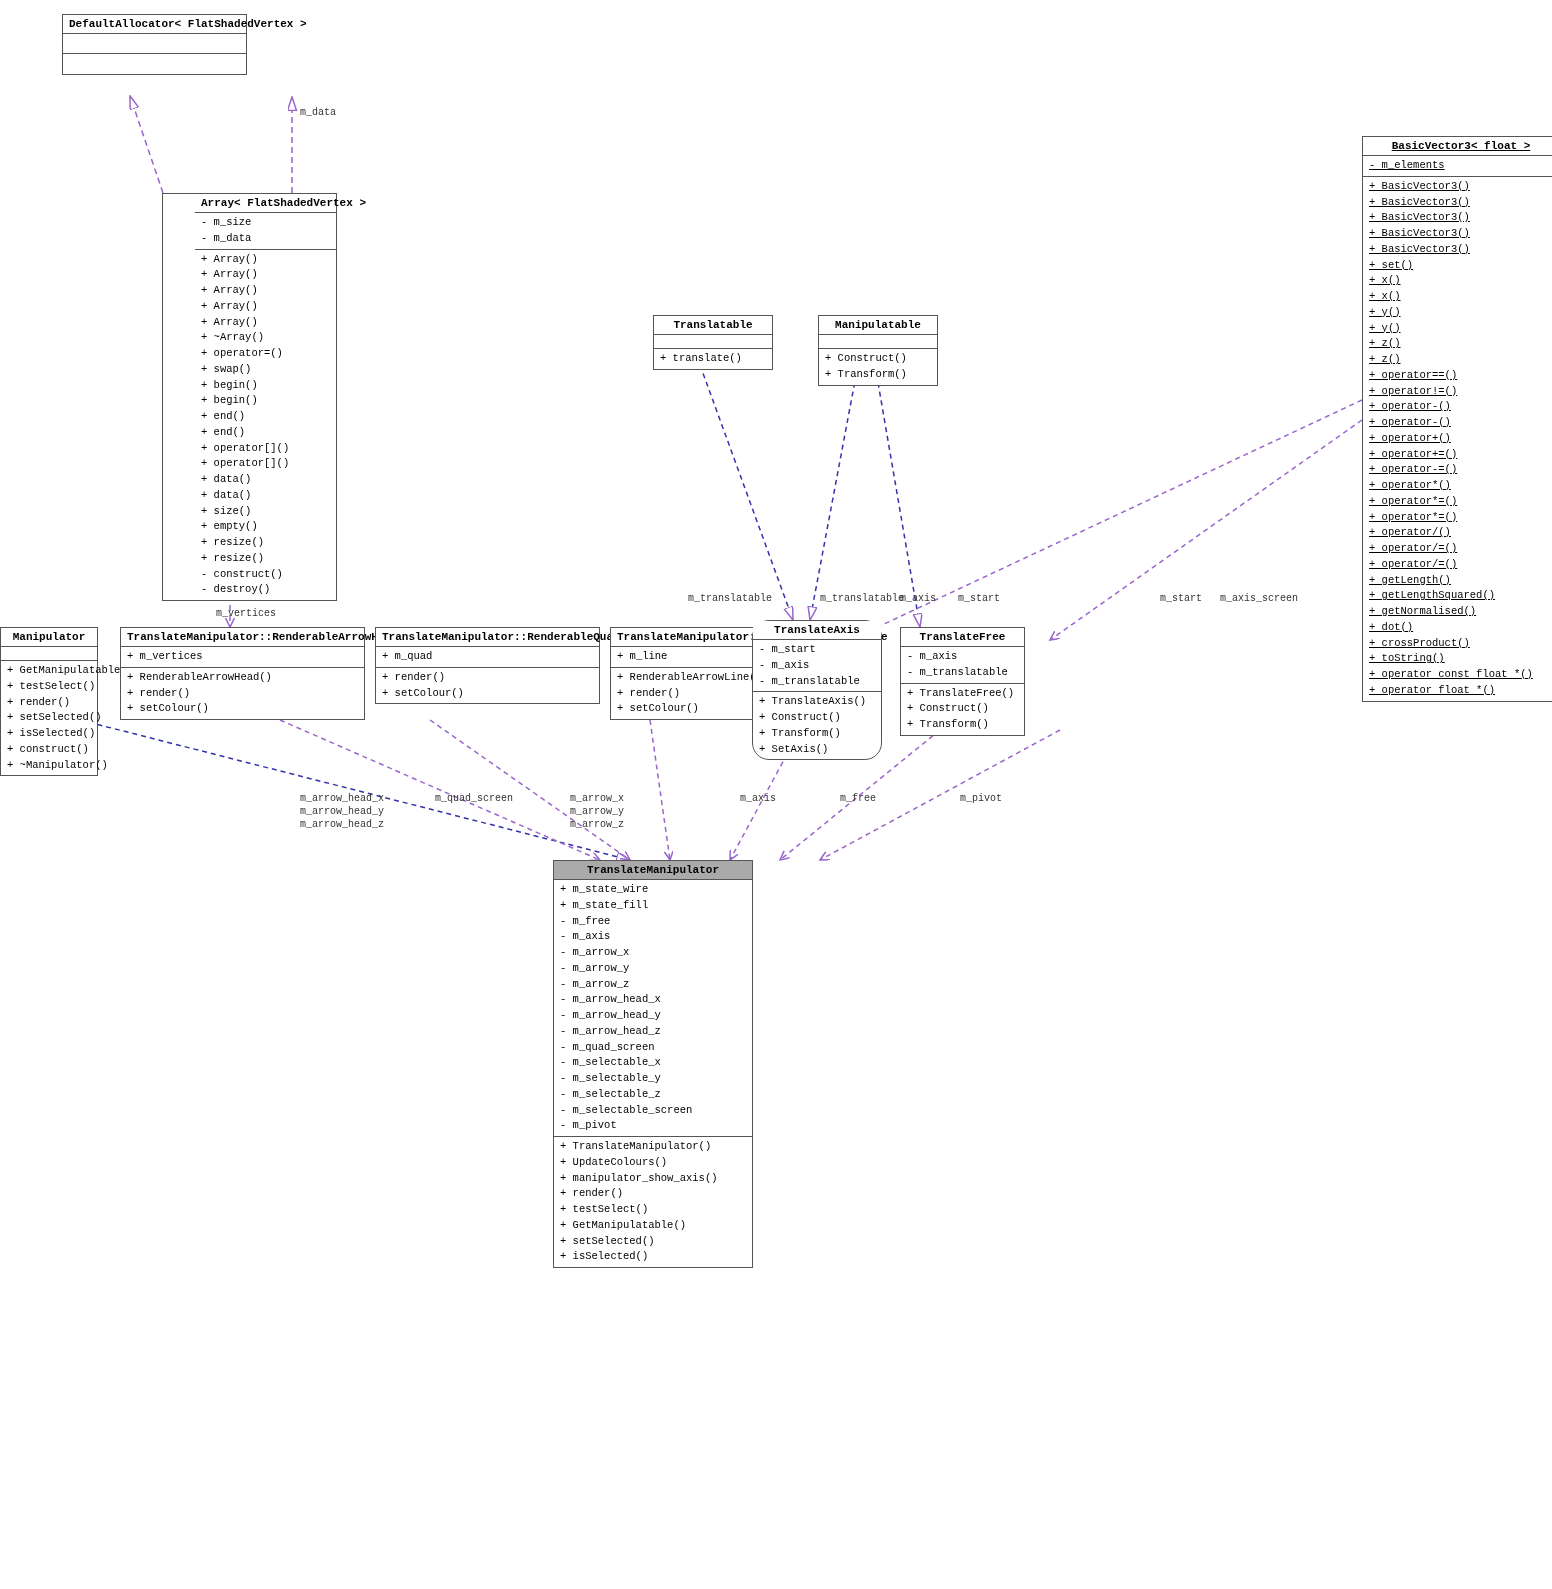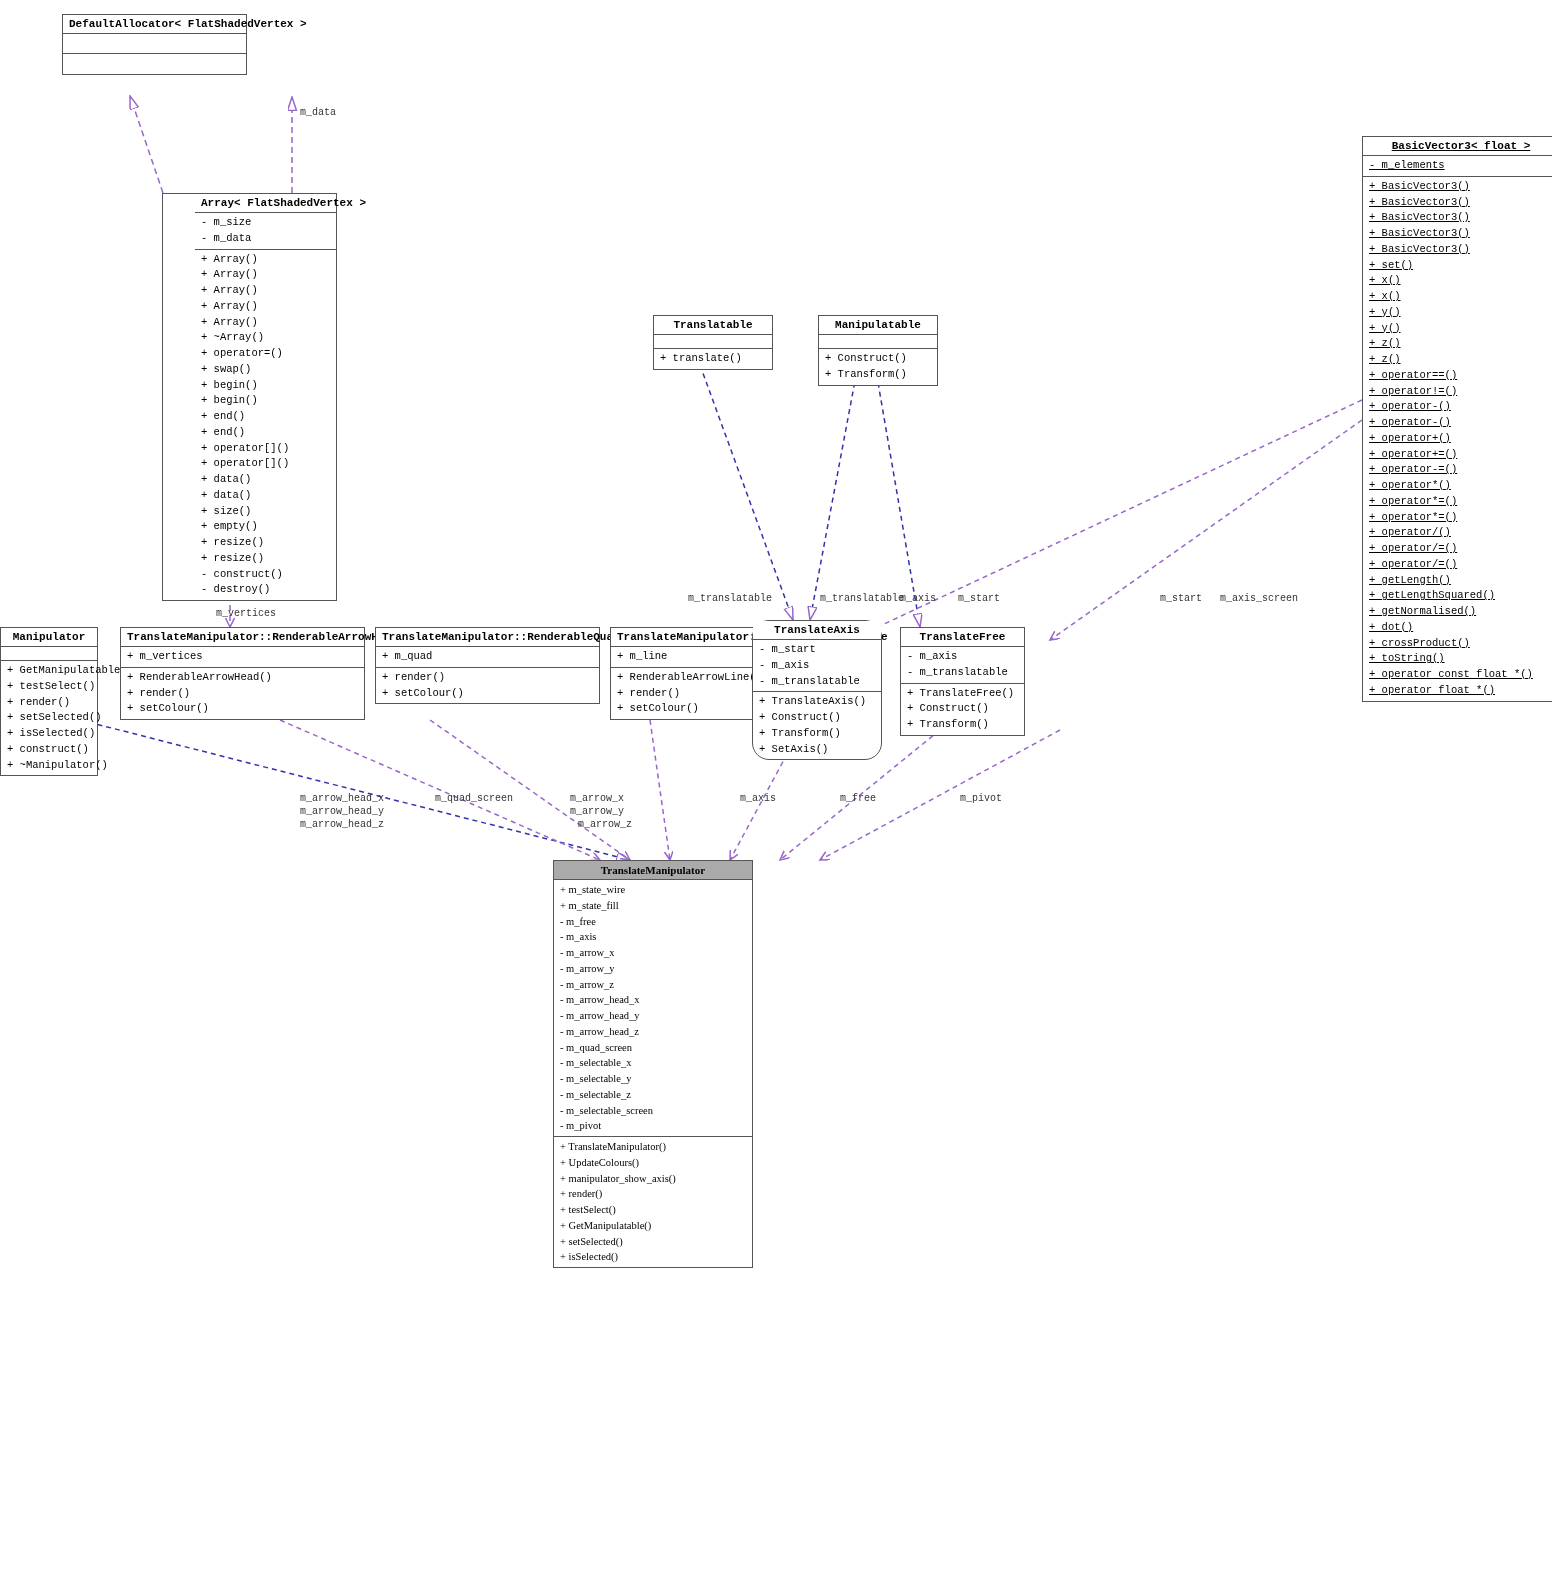--- a/index.html
+++ b/index.html
@@ -281,21 +281,21 @@
       <div class="item">- m_translatable</div>
     </div>
     <div class="box-section">
       <div class="item">+ TranslateFree()</div>
       <div class="item">+ Construct()</div>
       <div class="item">+ Transform()</div>
     </div>
   </div>
 
 
-  <div class="uml-box" style="left:553px; top:860px; width:200px;font-family:Liberation Serif, serif;">
+  <div class="uml-box" style="left:553px; top:860px; width:200px;">
     <div class="box-title" style="background:#aaaaaa;">TranslateManipulator</div>
     <div class="box-section">
       <div class="item">+ m_state_wire</div>
       <div class="item">+ m_state_fill</div>
       <div class="item">- m_free</div>
       <div class="item">- m_axis</div>
       <div class="item">- m_arrow_x</div>
       <div class="item">- m_arrow_y</div>
       <div class="item">- m_arrow_z</div>
       <div class="item">- m_arrow_head_x</div>
@@ -327,18 +327,18 @@
   <div class="label-text" style="left:900px; top:593px;">m_axis</div>
   <div class="label-text" style="left:958px; top:593px;">m_start</div>
   <div class="label-text" style="left:1160px; top:593px;">m_start</div>
   <div class="label-text" style="left:1220px; top:593px;">m_axis_screen</div>
   <div class="label-text" style="left:300px; top:793px;">m_arrow_head_x</div>
   <div class="label-text" style="left:300px; top:806px;">m_arrow_head_y</div>
   <div class="label-text" style="left:300px; top:819px;">m_arrow_head_z</div>
   <div class="label-text" style="left:435px; top:793px;">m_quad_screen</div>
   <div class="label-text" style="left:570px; top:793px;">m_arrow_x</div>
   <div class="label-text" style="left:570px; top:806px;">m_arrow_y</div>
-  <div class="label-text" style="left:570px; top:819px;margin-left:8px;">m_arrow_z</div>
+  <div class="label-text" style="left:570px; top:819px;">m_arrow_z</div>
   <div class="label-text" style="left:740px; top:793px;">m_axis</div>
   <div class="label-text" style="left:840px; top:793px;">m_free</div>
   <div class="label-text" style="left:960px; top:793px;">m_pivot</div>
 
 </div>
 
 </body></html>

